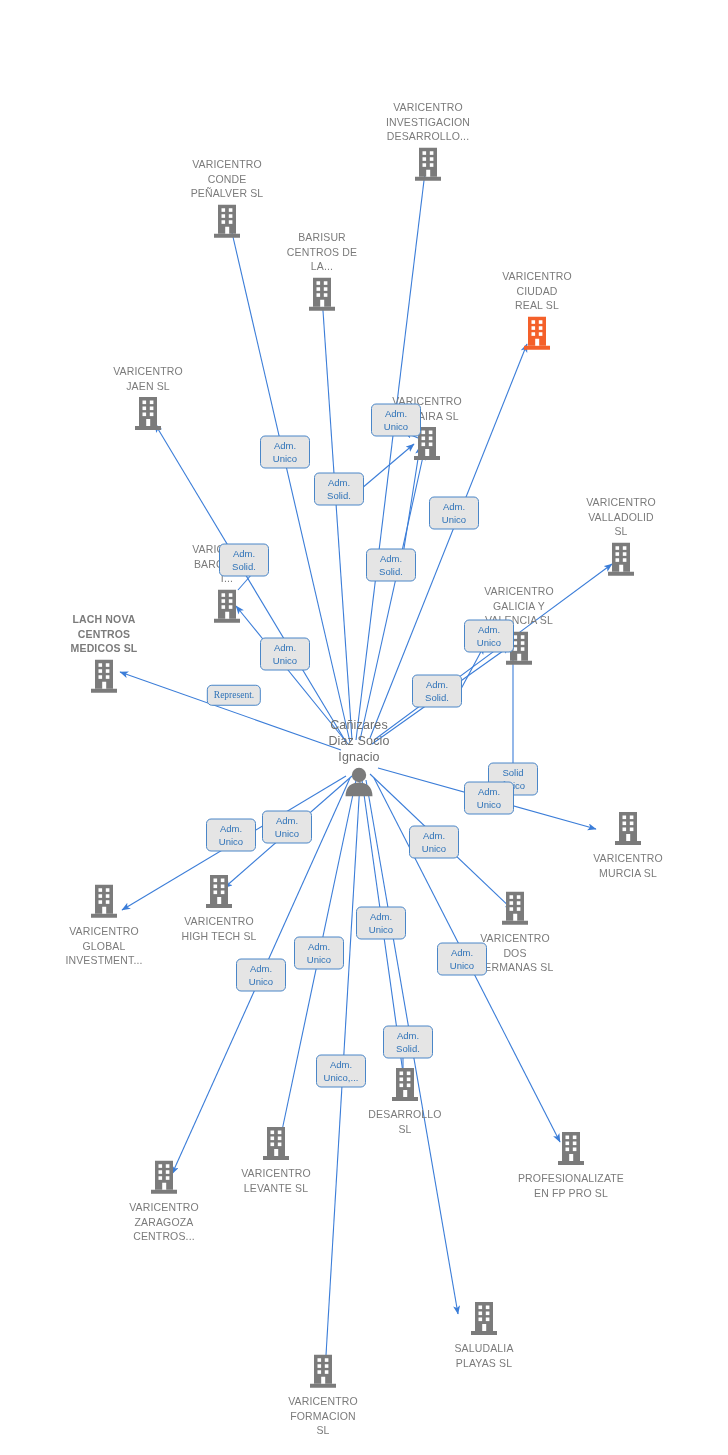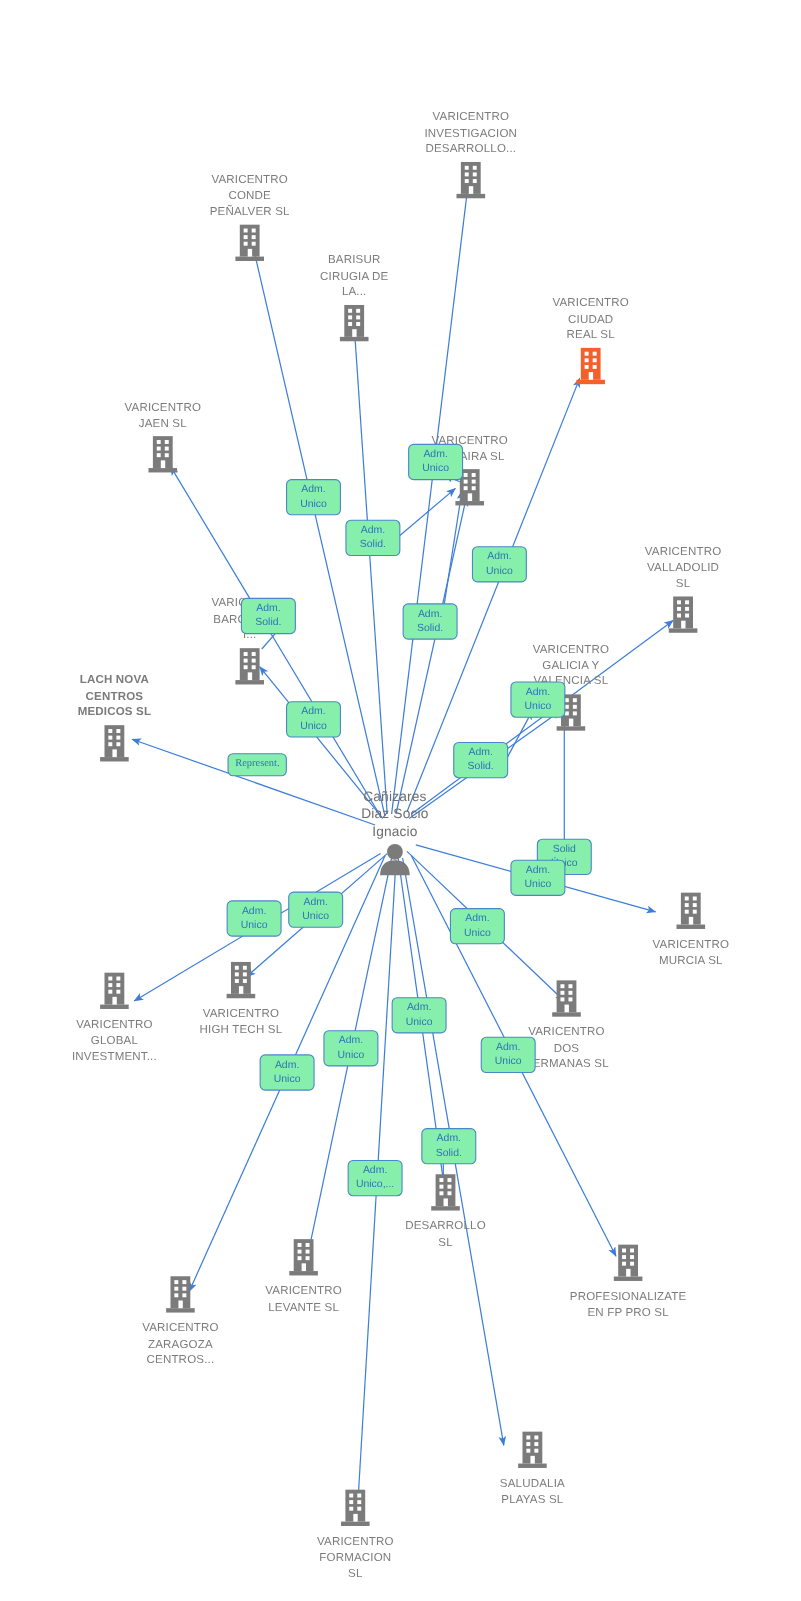--- a/index.html
+++ b/index.html
@@ -15,21 +15,21 @@
   .node .lbl{font-size:10.5px;line-height:14.5px;color:#7b7b7b;
              text-align:center;letter-spacing:.15px;white-space:pre-line;}
   .node.below .lbl{order:2;margin-top:2px;}
   .node.above .lbl{order:0;margin-bottom:2px;}
   .node.above .ico{order:1;}
   .node.below .ico{order:1;}
 
   .person .lbl{font-size:12.5px;line-height:16px;color:#6e6e6e;}
 
   .rel{position:absolute;transform:translate(-50%,-50%);
-       border:1px solid #4a86c8;border-radius:5px;background:#86efac;
+       border:1px solid #4a86c8;border-radius:5px;background:#e5e5e5;
        color:#2f73b8;font-size:9.5px;line-height:12.5px;text-align:center;
        padding:3px 6px;white-space:pre-line;min-width:36px;}
 
   .wm{position:absolute;right:8px;bottom:8px;display:flex;align-items:center;
       gap:3px;font-size:15px;}
   .wm .c{color:#6aa0cf;font-size:13px;}
   .wm .e{color:#f4772e;font-style:italic;font-size:15px;font-weight:bold;}
   .wm .rest{color:#4a5a7a;font-style:italic;font-size:10px;}
 </style>
 </head>
@@ -107,21 +107,21 @@
             <rect x="16.8" y="5.5" width="3.6" height="3.6" fill="#fff"></rect>
             <rect x="9.5" y="11.5" width="3.6" height="3.6" fill="#fff"></rect>
             <rect x="16.8" y="11.5" width="3.6" height="3.6" fill="#fff"></rect>
             <rect x="9.5" y="17.5" width="3.6" height="3.6" fill="#fff"></rect>
             <rect x="16.8" y="17.5" width="3.6" height="3.6" fill="#fff"></rect>
             <rect x="13.2" y="24" width="4" height="7" fill="#fff"></rect>
           </svg></span>
       </div>
       <div class="node above" style="left: 322px; top: 238px;">
         <span class="lbl">BARISUR
-CIRUGIA DE
+CENTROS DE
 LA...</span>
         <span class="ico"><svg width="30" height="36" viewBox="0 0 30 36" xmlns="http://www.w3.org/2000/svg">
             <rect x="6" y="2" width="18" height="29" fill="#7b7b7b"></rect>
             <rect x="2" y="31" width="26" height="4" fill="#7b7b7b"></rect>
             <rect x="9.5" y="5.5" width="3.6" height="3.6" fill="#fff"></rect>
             <rect x="16.8" y="5.5" width="3.6" height="3.6" fill="#fff"></rect>
             <rect x="9.5" y="11.5" width="3.6" height="3.6" fill="#fff"></rect>
             <rect x="16.8" y="11.5" width="3.6" height="3.6" fill="#fff"></rect>
             <rect x="9.5" y="17.5" width="3.6" height="3.6" fill="#fff"></rect>
             <rect x="16.8" y="17.5" width="3.6" height="3.6" fill="#fff"></rect>

